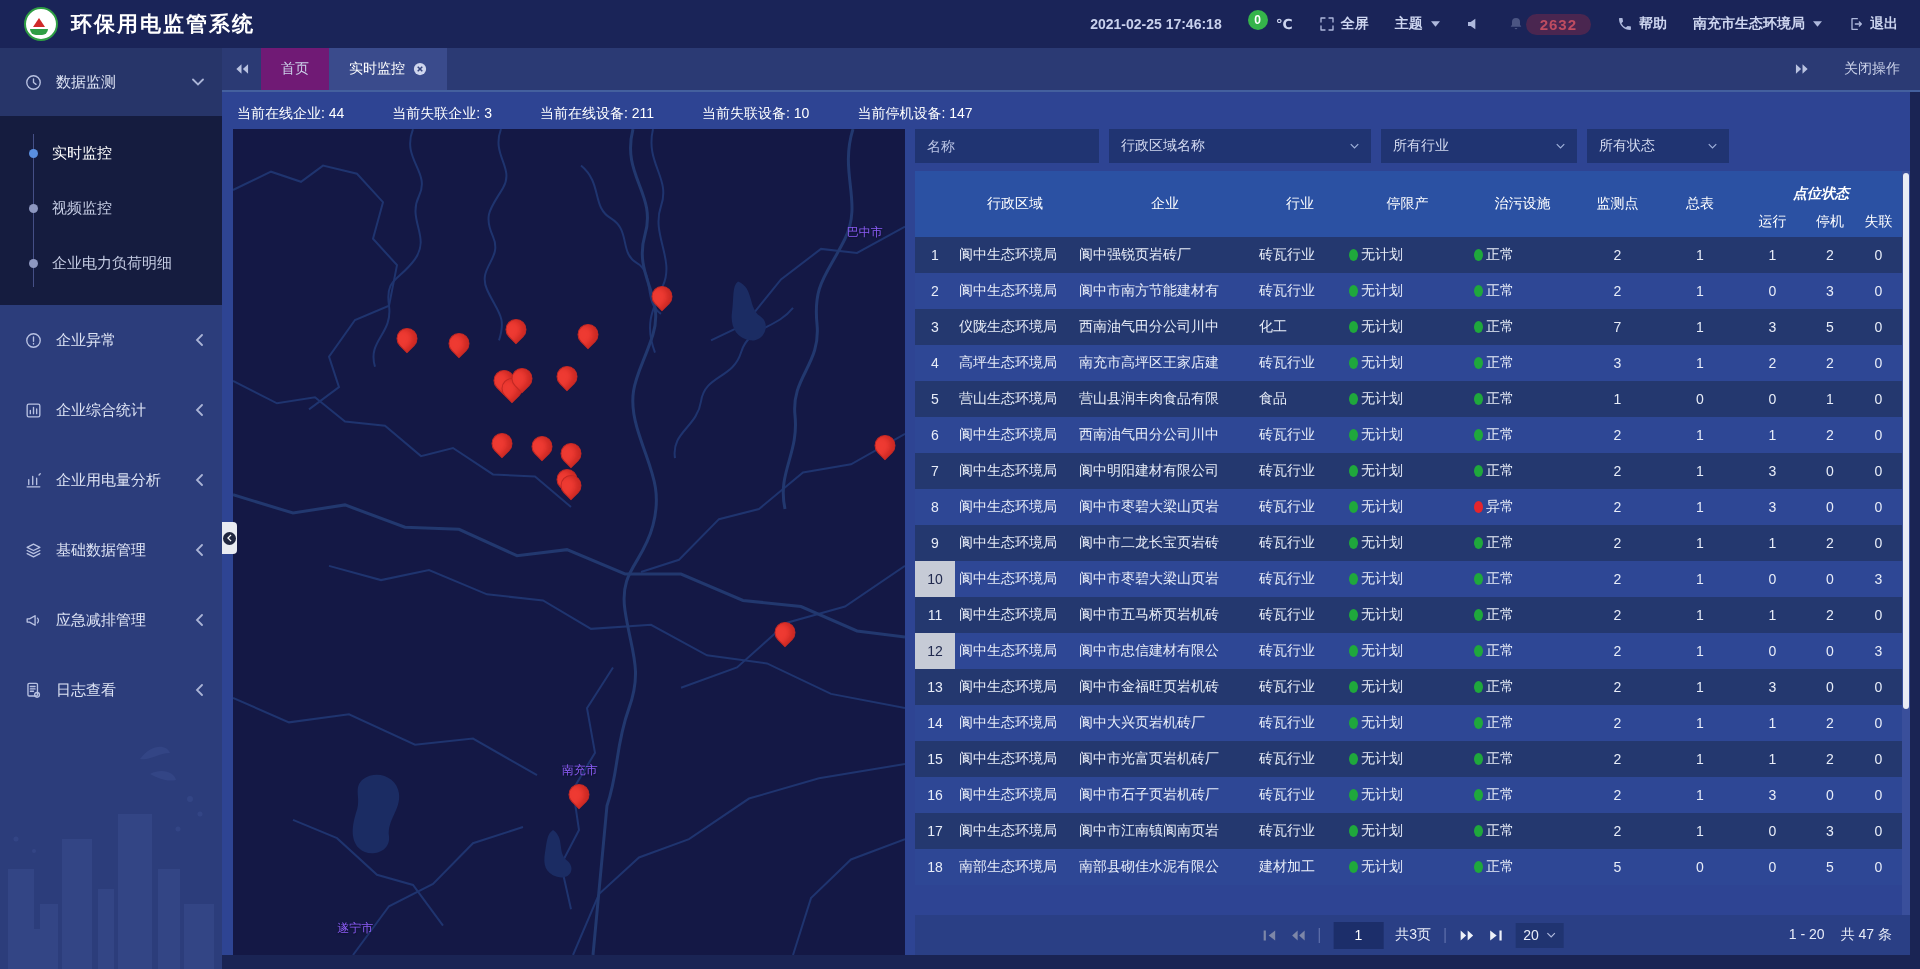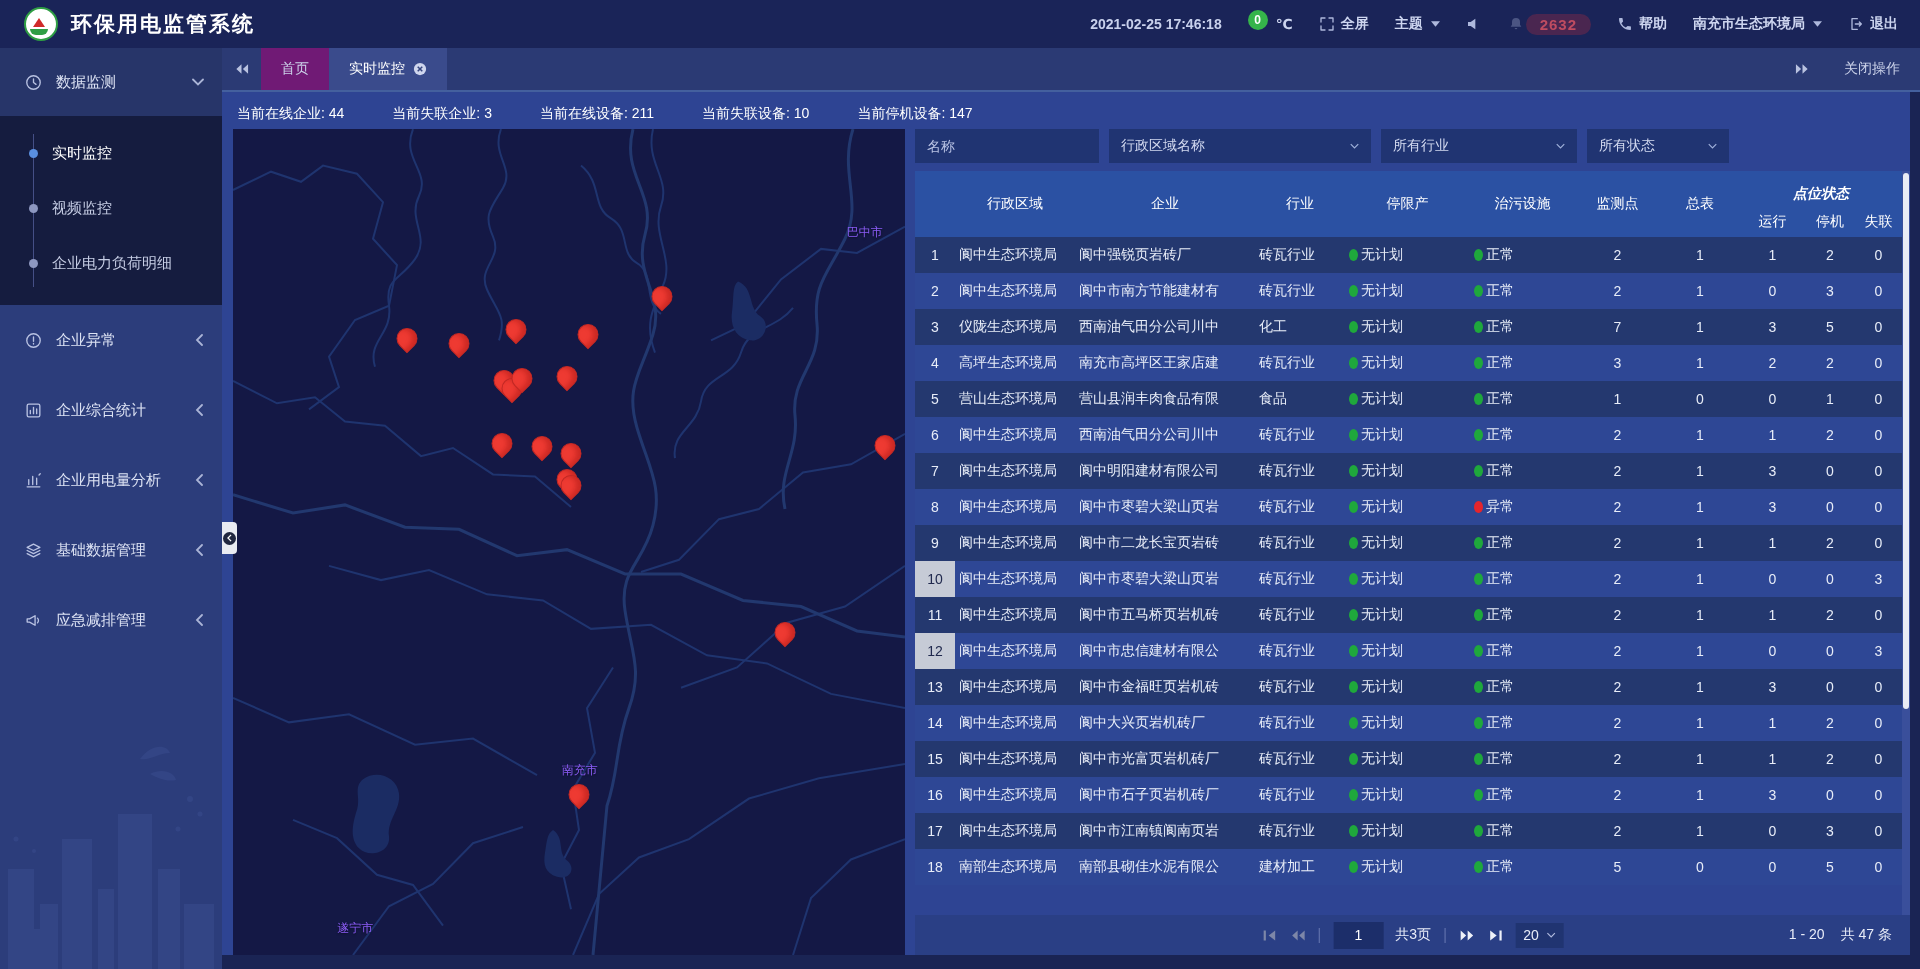--- a/index.html
+++ b/index.html
@@ -276,20 +276,33 @@
                 <path d="M4 10v4h3l7 4V6l-7 4z"></path>
                 <path d="M17 9a4.2 4.2 0 010 6"></path>
               </svg></span>
             <span class="mi-label">应急减排管理</span>
             <span class="mi-caret ">
               <svg viewBox="0 0 8 12" fill="none" stroke="currentColor" stroke-width="1.8">
                 <path d="M6.5 1L1.5 6l5 5"></path>
               </svg>
             </span>
           </div>
+          <div class="menu-item">
+            <span class="mi-icon"><svg viewBox="0 0 24 24">
+                <rect x="5" y="3" width="12" height="16" rx="1.5"></rect>
+                <path d="M8 7h6M8 10h6M8 13h4"></path>
+                <circle cx="16.5" cy="17.5" r="3"></circle>
+              </svg></span>
+            <span class="mi-label">日志查看</span>
+            <span class="mi-caret ">
+              <svg viewBox="0 0 8 12" fill="none" stroke="currentColor" stroke-width="1.8">
+                <path d="M6.5 1L1.5 6l5 5"></path>
+              </svg>
+            </span>
+          </div>
         </nav>
       <svg class="skyline" viewBox="0 0 222 250" preserveAspectRatio="none">
         <g fill="#3b4d8f">
           <rect x="8" y="150" width="26" height="100"></rect>
             <rect x="40" y="185" width="18" height="65"></rect>
           <rect x="62" y="120" width="30" height="130"></rect>
             <rect x="98" y="170" width="16" height="80"></rect>
           <rect x="118" y="95" width="34" height="155"></rect>
             <rect x="158" y="150" width="22" height="100"></rect>
           <rect x="184" y="185" width="30" height="65"></rect>

